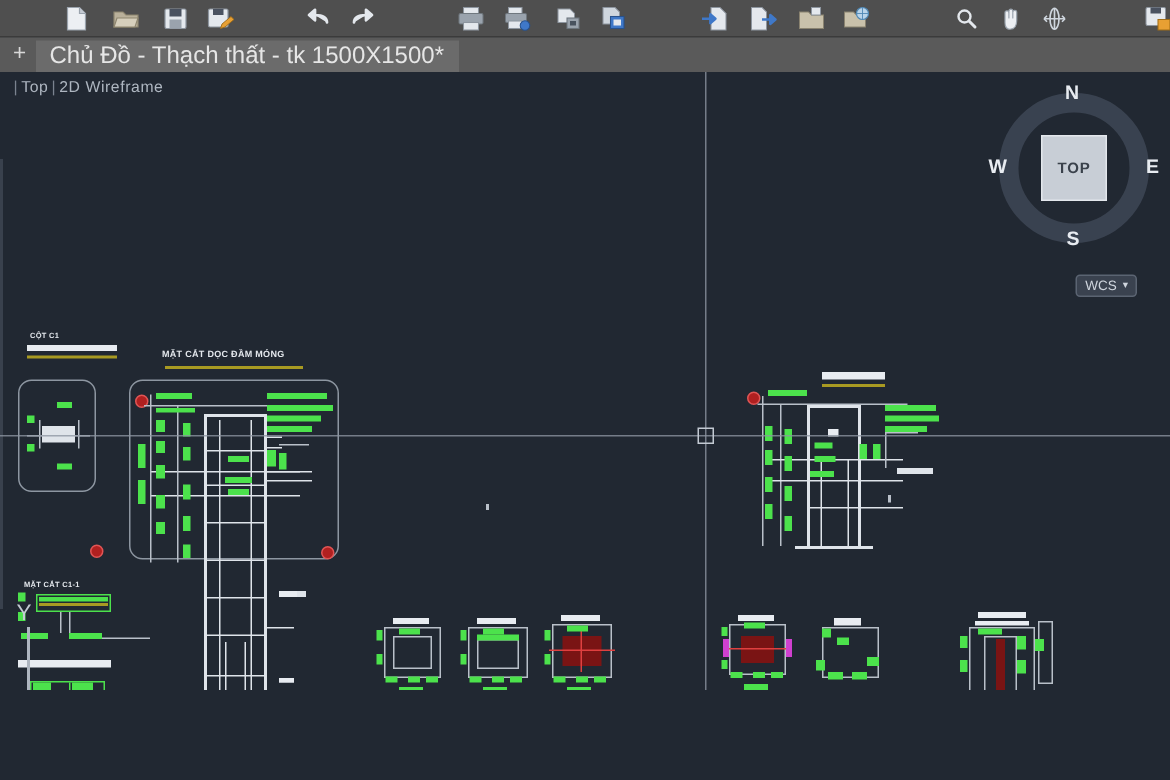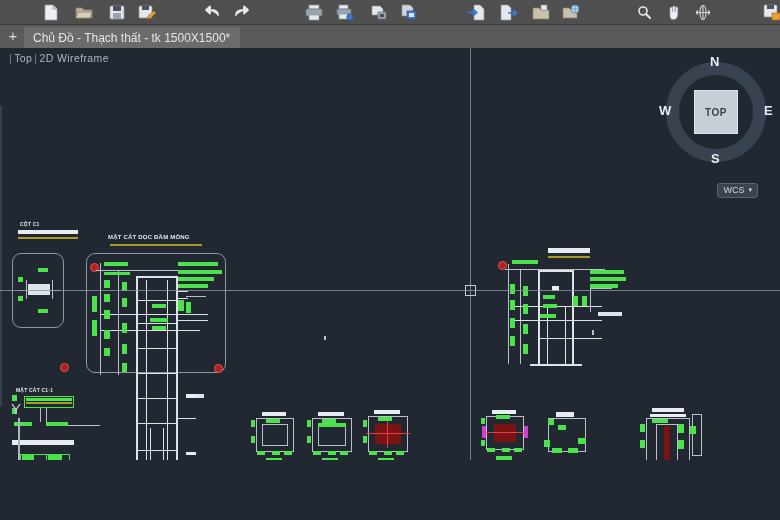--- a/index.html
+++ b/index.html
@@ -42,21 +42,21 @@
     color: #d8d8d8; font-size: 15px; line-height: 14px;
     text-align: center; cursor: pointer;
     font-family: "Liberation Sans", sans-serif;
   }
   .tab-active {
     position: absolute; left: 24px; top: 2px;
     height: 21px;
     background: #6b6b6b;
     padding: 0 10px 0 9px;
     display: flex; align-items: center;
-    color: #e6e6e6; font-size: 12px;
+    color: #e6e6e6; font-size: 16px;
     white-space: nowrap;
     cursor: pointer;
     font-family: "Liberation Sans", sans-serif;
   }
   .tab-gap {
     position: absolute; left: 470px; top: 23px;
     width: 1px; height: 2px;
     background: #3f3f3f;
   }
 

